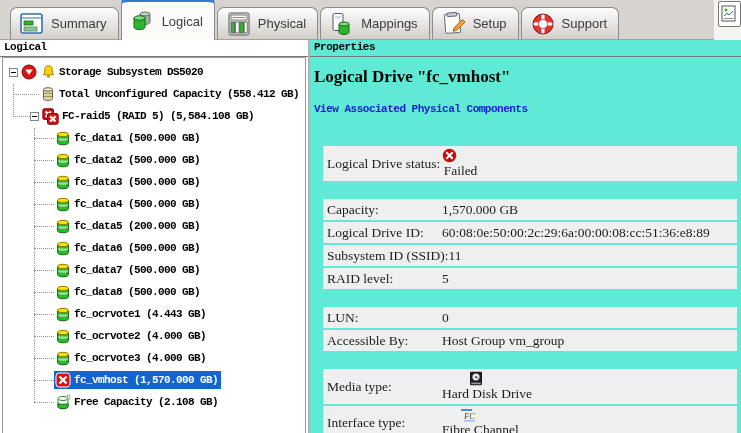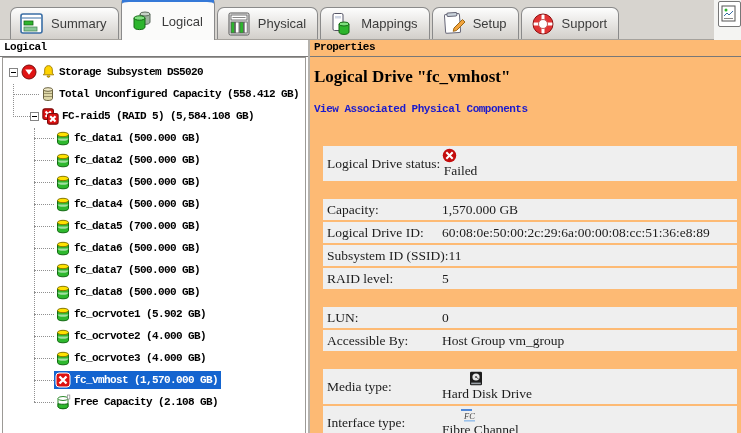--- a/index.html
+++ b/index.html
@@ -23,21 +23,21 @@
   .corner-btn{position:absolute;top:1px;right:0px;width:23px;height:26px;background:#fff;
               border:1px solid #777;border-radius:2px;padding:2px 2px;cursor:pointer;z-index:3;}
   .corner-btn svg{display:block;}
 
   
   .panel-title{font-family:"Liberation Mono",monospace;font-size:11px;font-weight:bold;
                color:#000;height:16px;line-height:15px;padding-left:4px;
                border-bottom:1px solid #787878;letter-spacing:-0.5px;}
   .left-panel{position:absolute;top:40px;left:0;width:308px;bottom:0;background:#fff;}
   .divider{position:absolute;top:40px;left:308px;width:2px;bottom:0;background:#b5b2ad;cursor:col-resize;}
-  .right-panel{position:absolute;top:40px;left:310px;right:0;bottom:0;background:#fdba74;}
+  .right-panel{position:absolute;top:40px;left:310px;right:0;bottom:0;background:#5eead4;}
 
   
   .tree-box{position:absolute;top:17px;left:2px;right:2px;bottom:0;
             border:1px solid #9c9a96;border-bottom:none;background:#fff;
             padding-top:3px;box-sizing:border-box;overflow:hidden;}
   .trow{height:22px;display:flex;align-items:center;white-space:nowrap;cursor:default;
         font-family:"Liberation Mono",monospace;font-size:11px;font-weight:bold;
         letter-spacing:-0.6px;color:#000;position:relative;z-index:2;}
   .expander{width:9px;height:9px;border:1px solid #848484;background:#fff;flex:0 0 auto;
             margin-right:2px;box-sizing:border-box;position:relative;}
@@ -262,21 +262,21 @@
         <div class="trow" style="padding-left: 31px;">
           <span class="stub" style="width: 20px;"></span>
           <span class="tcontent">
             <span class="ticon">
               <svg width="16" height="16" viewBox="0 0 16 16">
                 <path d="M2.5 4.5v8c0 1.4 2.5 2.3 5.5 2.3s5.5-.9 5.5-2.3v-8" fill="#2eb82e" stroke="#146914"></path>
                 <path d="M2.5 8.6a5.5 2.2 0 0 0 11 0" fill="#fff" opacity=".55"></path>
                 <ellipse cx="8" cy="4.5" rx="5.5" ry="2.2" fill="#ffe100" stroke="#8a7a00"></ellipse>
               </svg>
             </span>
-            <span>fc_data5 (700.000 GB)</span>
+            <span>fc_data5 (200.000 GB)</span>
           </span>
         </div>
         <div class="trow" style="padding-left: 31px;">
           <span class="stub" style="width: 20px;"></span>
           <span class="tcontent">
             <span class="ticon">
               <svg width="16" height="16" viewBox="0 0 16 16">
                 <path d="M2.5 4.5v8c0 1.4 2.5 2.3 5.5 2.3s5.5-.9 5.5-2.3v-8" fill="#2eb82e" stroke="#146914"></path>
                 <path d="M2.5 8.6a5.5 2.2 0 0 0 11 0" fill="#fff" opacity=".55"></path>
                 <ellipse cx="8" cy="4.5" rx="5.5" ry="2.2" fill="#ffe100" stroke="#8a7a00"></ellipse>
@@ -314,21 +314,21 @@
         <div class="trow" style="padding-left: 31px;">
           <span class="stub" style="width: 20px;"></span>
           <span class="tcontent">
             <span class="ticon">
               <svg width="16" height="16" viewBox="0 0 16 16">
                 <path d="M2.5 4.5v8c0 1.4 2.5 2.3 5.5 2.3s5.5-.9 5.5-2.3v-8" fill="#2eb82e" stroke="#146914"></path>
                 <path d="M2.5 8.6a5.5 2.2 0 0 0 11 0" fill="#fff" opacity=".55"></path>
                 <ellipse cx="8" cy="4.5" rx="5.5" ry="2.2" fill="#ffe100" stroke="#8a7a00"></ellipse>
               </svg>
             </span>
-            <span>fc_ocrvote1 (5.902 GB)</span>
+            <span>fc_ocrvote1 (4.443 GB)</span>
           </span>
         </div>
         <div class="trow" style="padding-left: 31px;">
           <span class="stub" style="width: 20px;"></span>
           <span class="tcontent">
             <span class="ticon">
               <svg width="16" height="16" viewBox="0 0 16 16">
                 <path d="M2.5 4.5v8c0 1.4 2.5 2.3 5.5 2.3s5.5-.9 5.5-2.3v-8" fill="#2eb82e" stroke="#146914"></path>
                 <path d="M2.5 8.6a5.5 2.2 0 0 0 11 0" fill="#fff" opacity=".55"></path>
                 <ellipse cx="8" cy="4.5" rx="5.5" ry="2.2" fill="#ffe100" stroke="#8a7a00"></ellipse>

